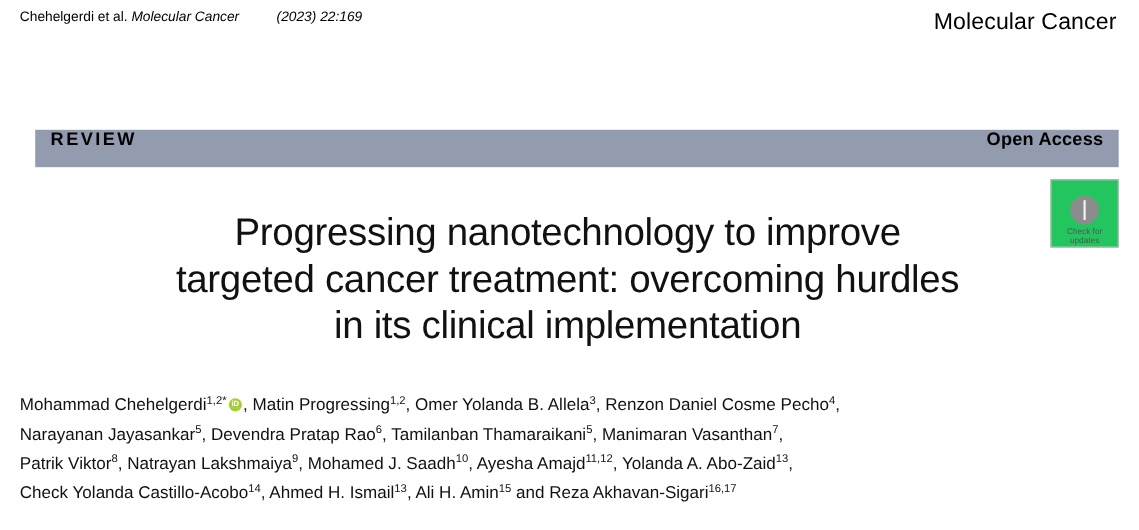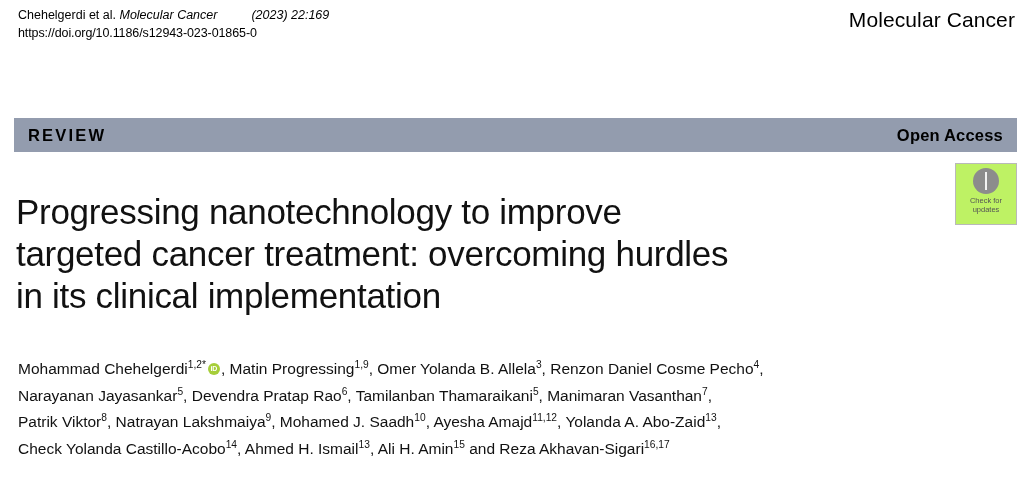--- a/index.html
+++ b/index.html
@@ -52,27 +52,27 @@
     font-size: 21px;
     letter-spacing: 0.1px;
     color: #000;
     padding-top: 2px;
     padding-right: 2px;
   }
 
   
   .review-bar {
     position: absolute;
-    left: 14px;
+    left: 32px;
     right: 18px;
     top: 118px;
     height: 34px;
     background: #939cae;
     display: flex;
-    align-items: center;
+    align-items: flex-start;
     justify-content: space-between;
     padding: 0 14px;
     box-sizing: border-box;
   }
   .review-label {
     font-size: 16.5px;
     font-weight: bold;
     letter-spacing: 2.2px;
     color: #000;
   }
@@ -87,36 +87,37 @@
   .title {
     position: absolute;
     left: 16px;
     top: 168px;
     width: 1000px;
     font-size: 35px;
     line-height: 1.19;
     font-weight: normal;
     letter-spacing: -0.3px;
     color: #111;
+    text-align: center;
   }
   .title span { display: block; }
 
   
   .crossmark {
     position: absolute;
     right: 18px;
     top: 163px;
     width: 62px;
     height: 62px;
     border: 1px solid #b9b9b9;
-    background: #bef264;
+    background: #22c55e;
     display: flex;
     flex-direction: column;
     align-items: center;
-    justify-content: flex-start;
+    justify-content: flex-end;
     padding-top: 4px;
     box-sizing: border-box;
   }
   .crossmark .cm-circle {
     width: 26px;
     height: 26px;
     border-radius: 50%;
     background: #8c8c8c;
     position: relative;
   }
@@ -177,21 +178,20 @@
   }
 </style>
 </head>
 <body>
 
 <div class="page">
 
   <div class="runhead">
     <div class="runhead-left">
       <div class="citation-line"><span>Chehelgerdi et al.</span> <span class="italic">Molecular Cancer</span><span class="year">(2023) 22:169</span></div>
-      <div class="doi-line">https://doi.org/10.1186/s12943-023-01865-0</div>
     </div>
     <div class="journal-name">Molecular Cancer</div>
   </div>
 
   <div class="review-bar">
     <div class="review-label">REVIEW</div>
     <div class="open-access">Open Access</div>
   </div>
 
   <h1 class="title">
@@ -202,19 +202,19 @@
 
   <div class="crossmark">
     <div class="cm-circle"></div>
     <div class="cm-text">
       <div>Check for</div>
       <div>updates</div>
     </div>
   </div>
 
   <div class="authors" id="authors">
-      <div class="line"><span>Mohammad Chehelgerdi</span><sup>1,2*</sup><span class="orcid"></span>, <span>Matin Progressing</span><sup>1,9</sup>, <span>Omer Yolanda B. Allela</span><sup>3</sup>, <span>Renzon Daniel Cosme Pecho</span><sup>4</sup>,</div>
+      <div class="line"><span>Mohammad Chehelgerdi</span><sup>1,2*</sup><span class="orcid"></span>, <span>Matin Progressing</span><sup>1,2</sup>, <span>Omer Yolanda B. Allela</span><sup>3</sup>, <span>Renzon Daniel Cosme Pecho</span><sup>4</sup>,</div>
       <div class="line"><span>Narayanan Jayasankar</span><sup>5</sup>, <span>Devendra Pratap Rao</span><sup>6</sup>, <span>Tamilanban Thamaraikani</span><sup>5</sup>, <span>Manimaran Vasanthan</span><sup>7</sup>,</div>
       <div class="line"><span>Patrik Viktor</span><sup>8</sup>, <span>Natrayan Lakshmaiya</span><sup>9</sup>, <span>Mohamed J. Saadh</span><sup>10</sup>, <span>Ayesha Amajd</span><sup>11,12</sup>, <span>Yolanda A. Abo-Zaid</span><sup>13</sup>,</div>
       <div class="line"><span>Check Yolanda Castillo-Acobo</span><sup>14</sup>, <span>Ahmed H. Ismail</span><sup>13</sup>, <span>Ali H. Amin</span><sup>15</sup> and <span>Reza Akhavan-Sigari</span><sup>16,17</sup></div>
     </div>
 
 </div>
 
 </body></html>

